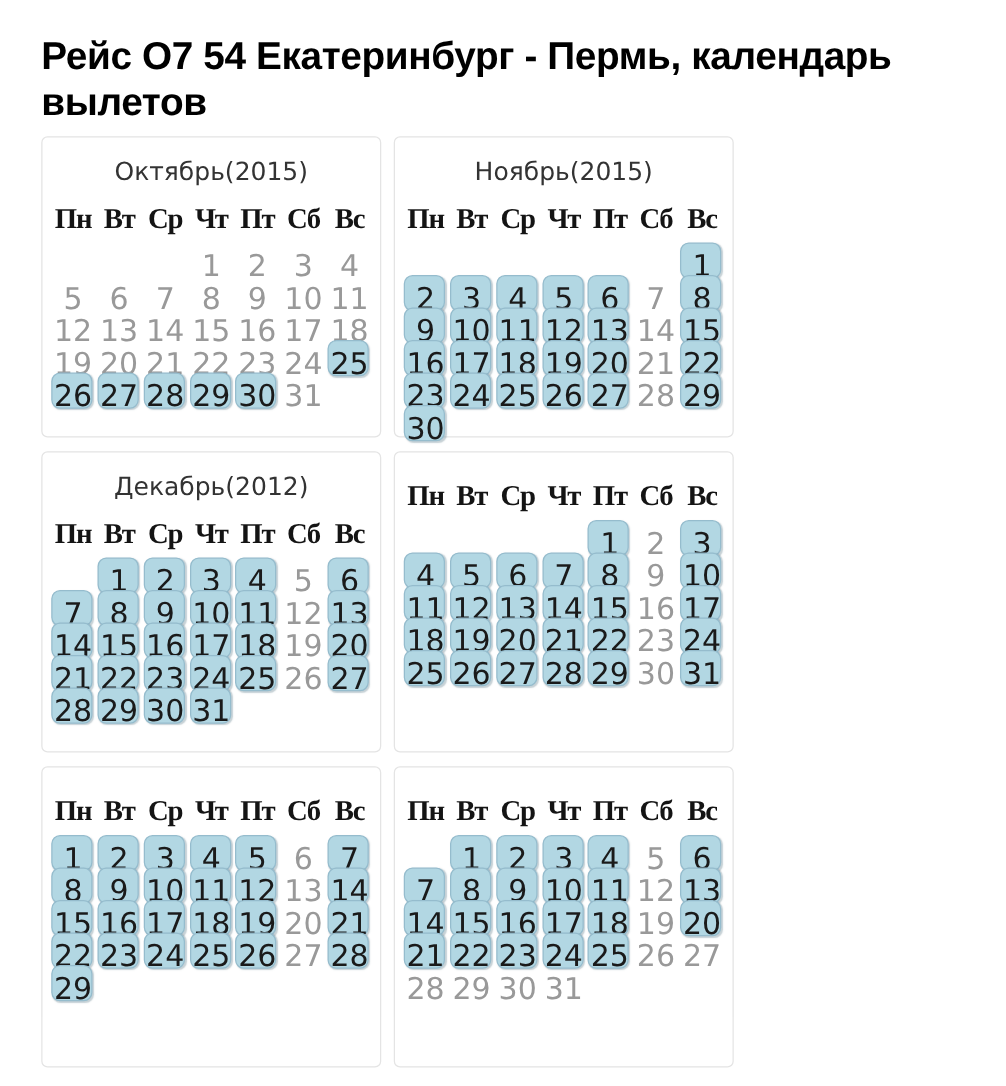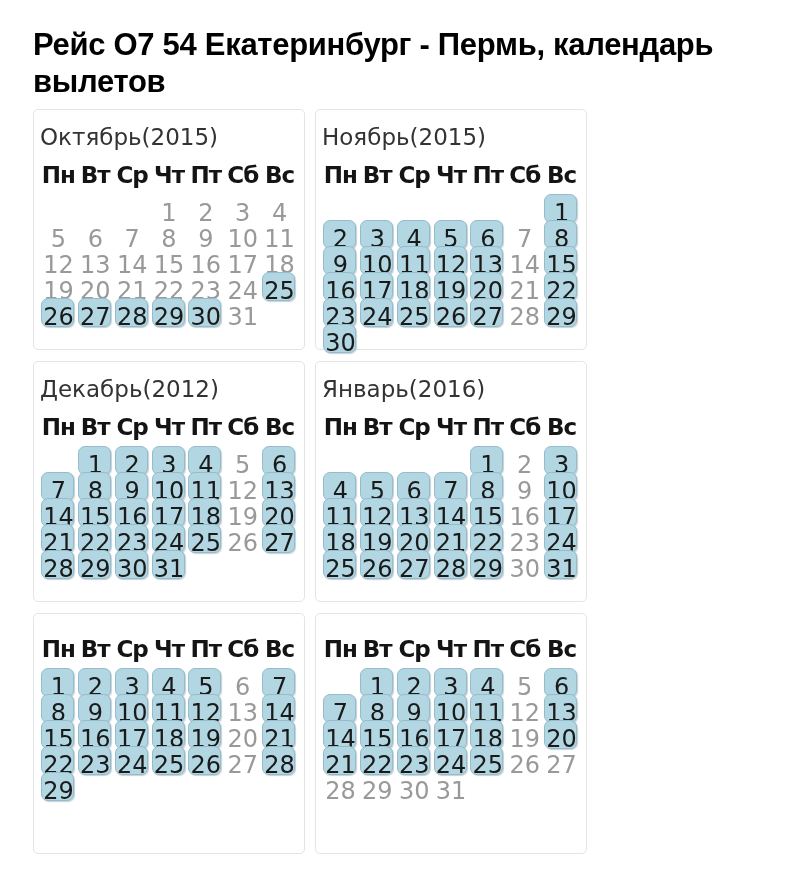--- a/index.html
+++ b/index.html
@@ -22,25 +22,25 @@
   }
   .panel {
     box-sizing: border-box;
     width: 272px; height: 241px;
     background: #fff;
     border: 1px solid #e4e4e4;
     border-radius: 5px;
     padding: 12px 6px 0 6px;
   }
   .month-title {
-    text-align: left;
-    font-size: 23px; line-height: 30px;
+    text-align: center;
+    font-size: 20px; line-height: 30px;
     color: #333;
   }
-  .weekday-row { display: flex; margin-top: 10px; }
+  .weekday-row { display: flex; margin-top: 10px; font-family: Liberation Serif, serif; }
   .weekday {
     width: 37px; text-align: center;
     font-size: 23px; font-weight: 700; line-height: 26px;
     letter-spacing: -1px;
     color: #141414;
   }
   .weeks { margin-top: 12px; }
   .week { display: flex; height: 26px; position: relative; }
   .day {
     position: relative;
@@ -249,21 +249,20 @@
           <div class="day flight"><span>29</span></div>
           <div class="day flight"><span>30</span></div>
           <div class="day flight"><span>31</span></div>
           <div class="day empty"></div>
           <div class="day empty"></div>
           <div class="day empty"></div>
         </div>
       </div>
     </div>
     <div class="panel">
-      <div class="month-title">Январь(2016)</div>
       <div class="weekday-row">
         <div class="weekday">Пн</div>
         <div class="weekday">Вт</div>
         <div class="weekday">Ср</div>
         <div class="weekday">Чт</div>
         <div class="weekday">Пт</div>
         <div class="weekday">Сб</div>
         <div class="weekday">Вс</div>
       </div>
       <div class="weeks">

